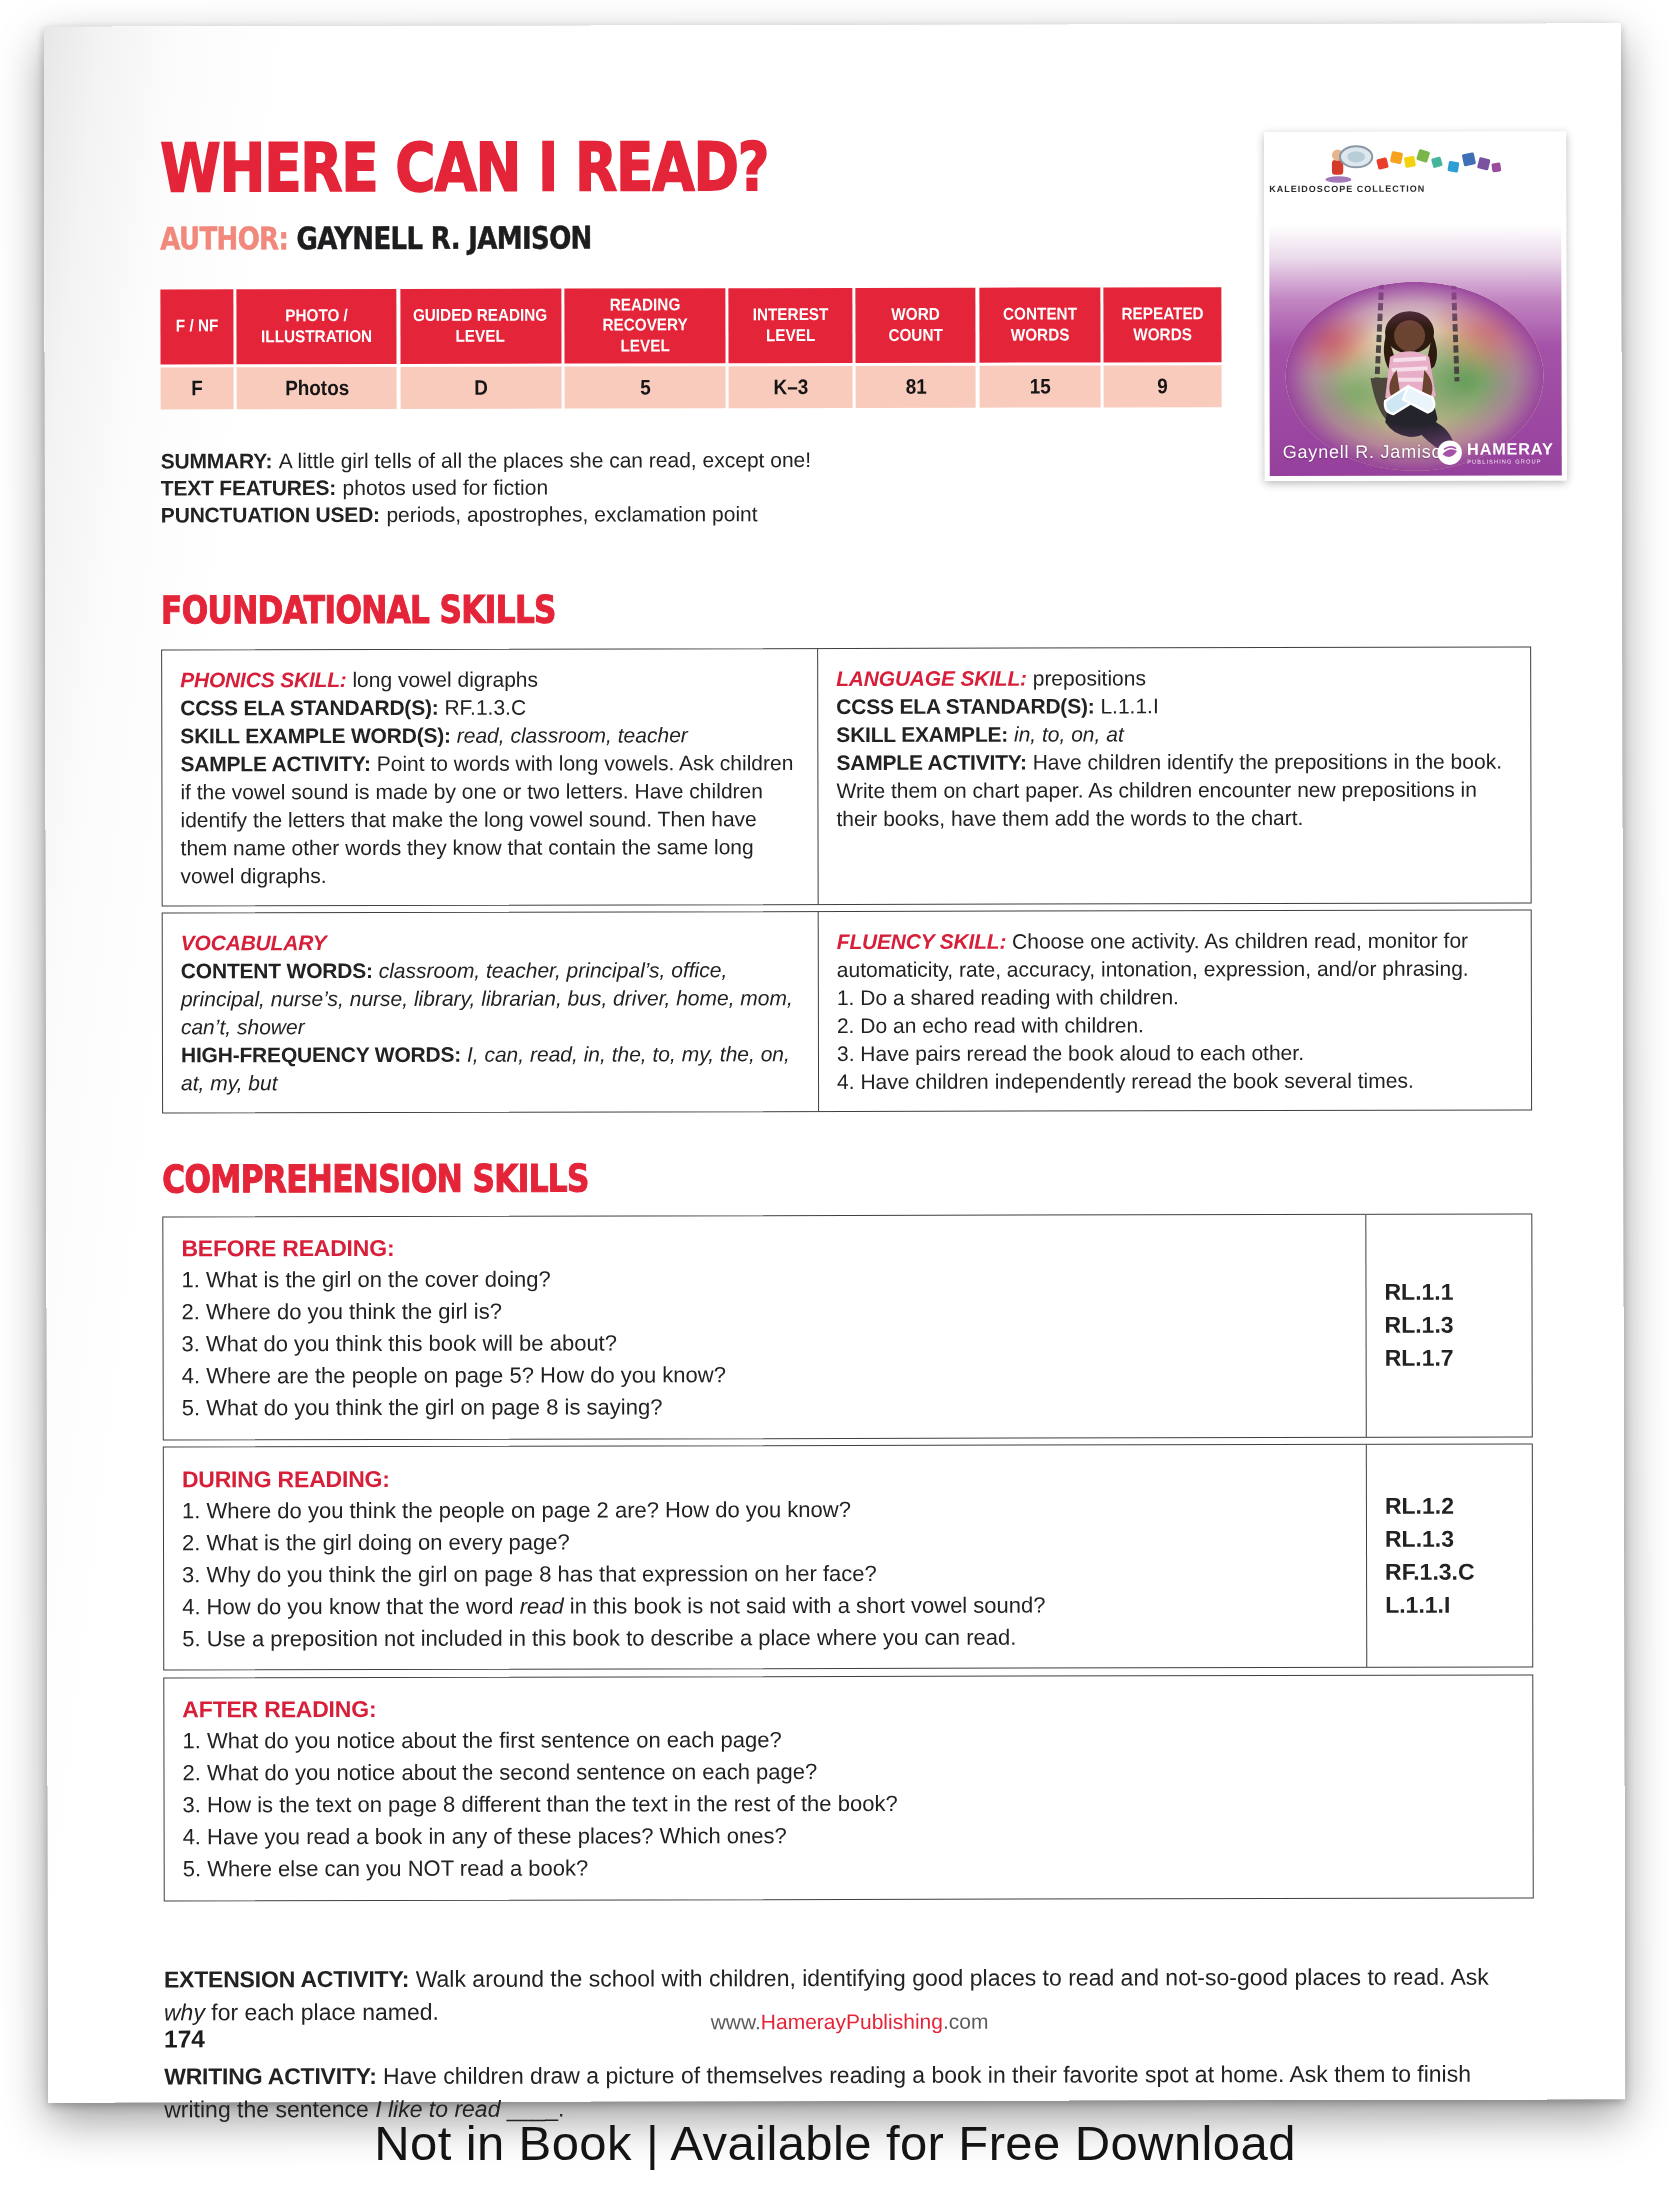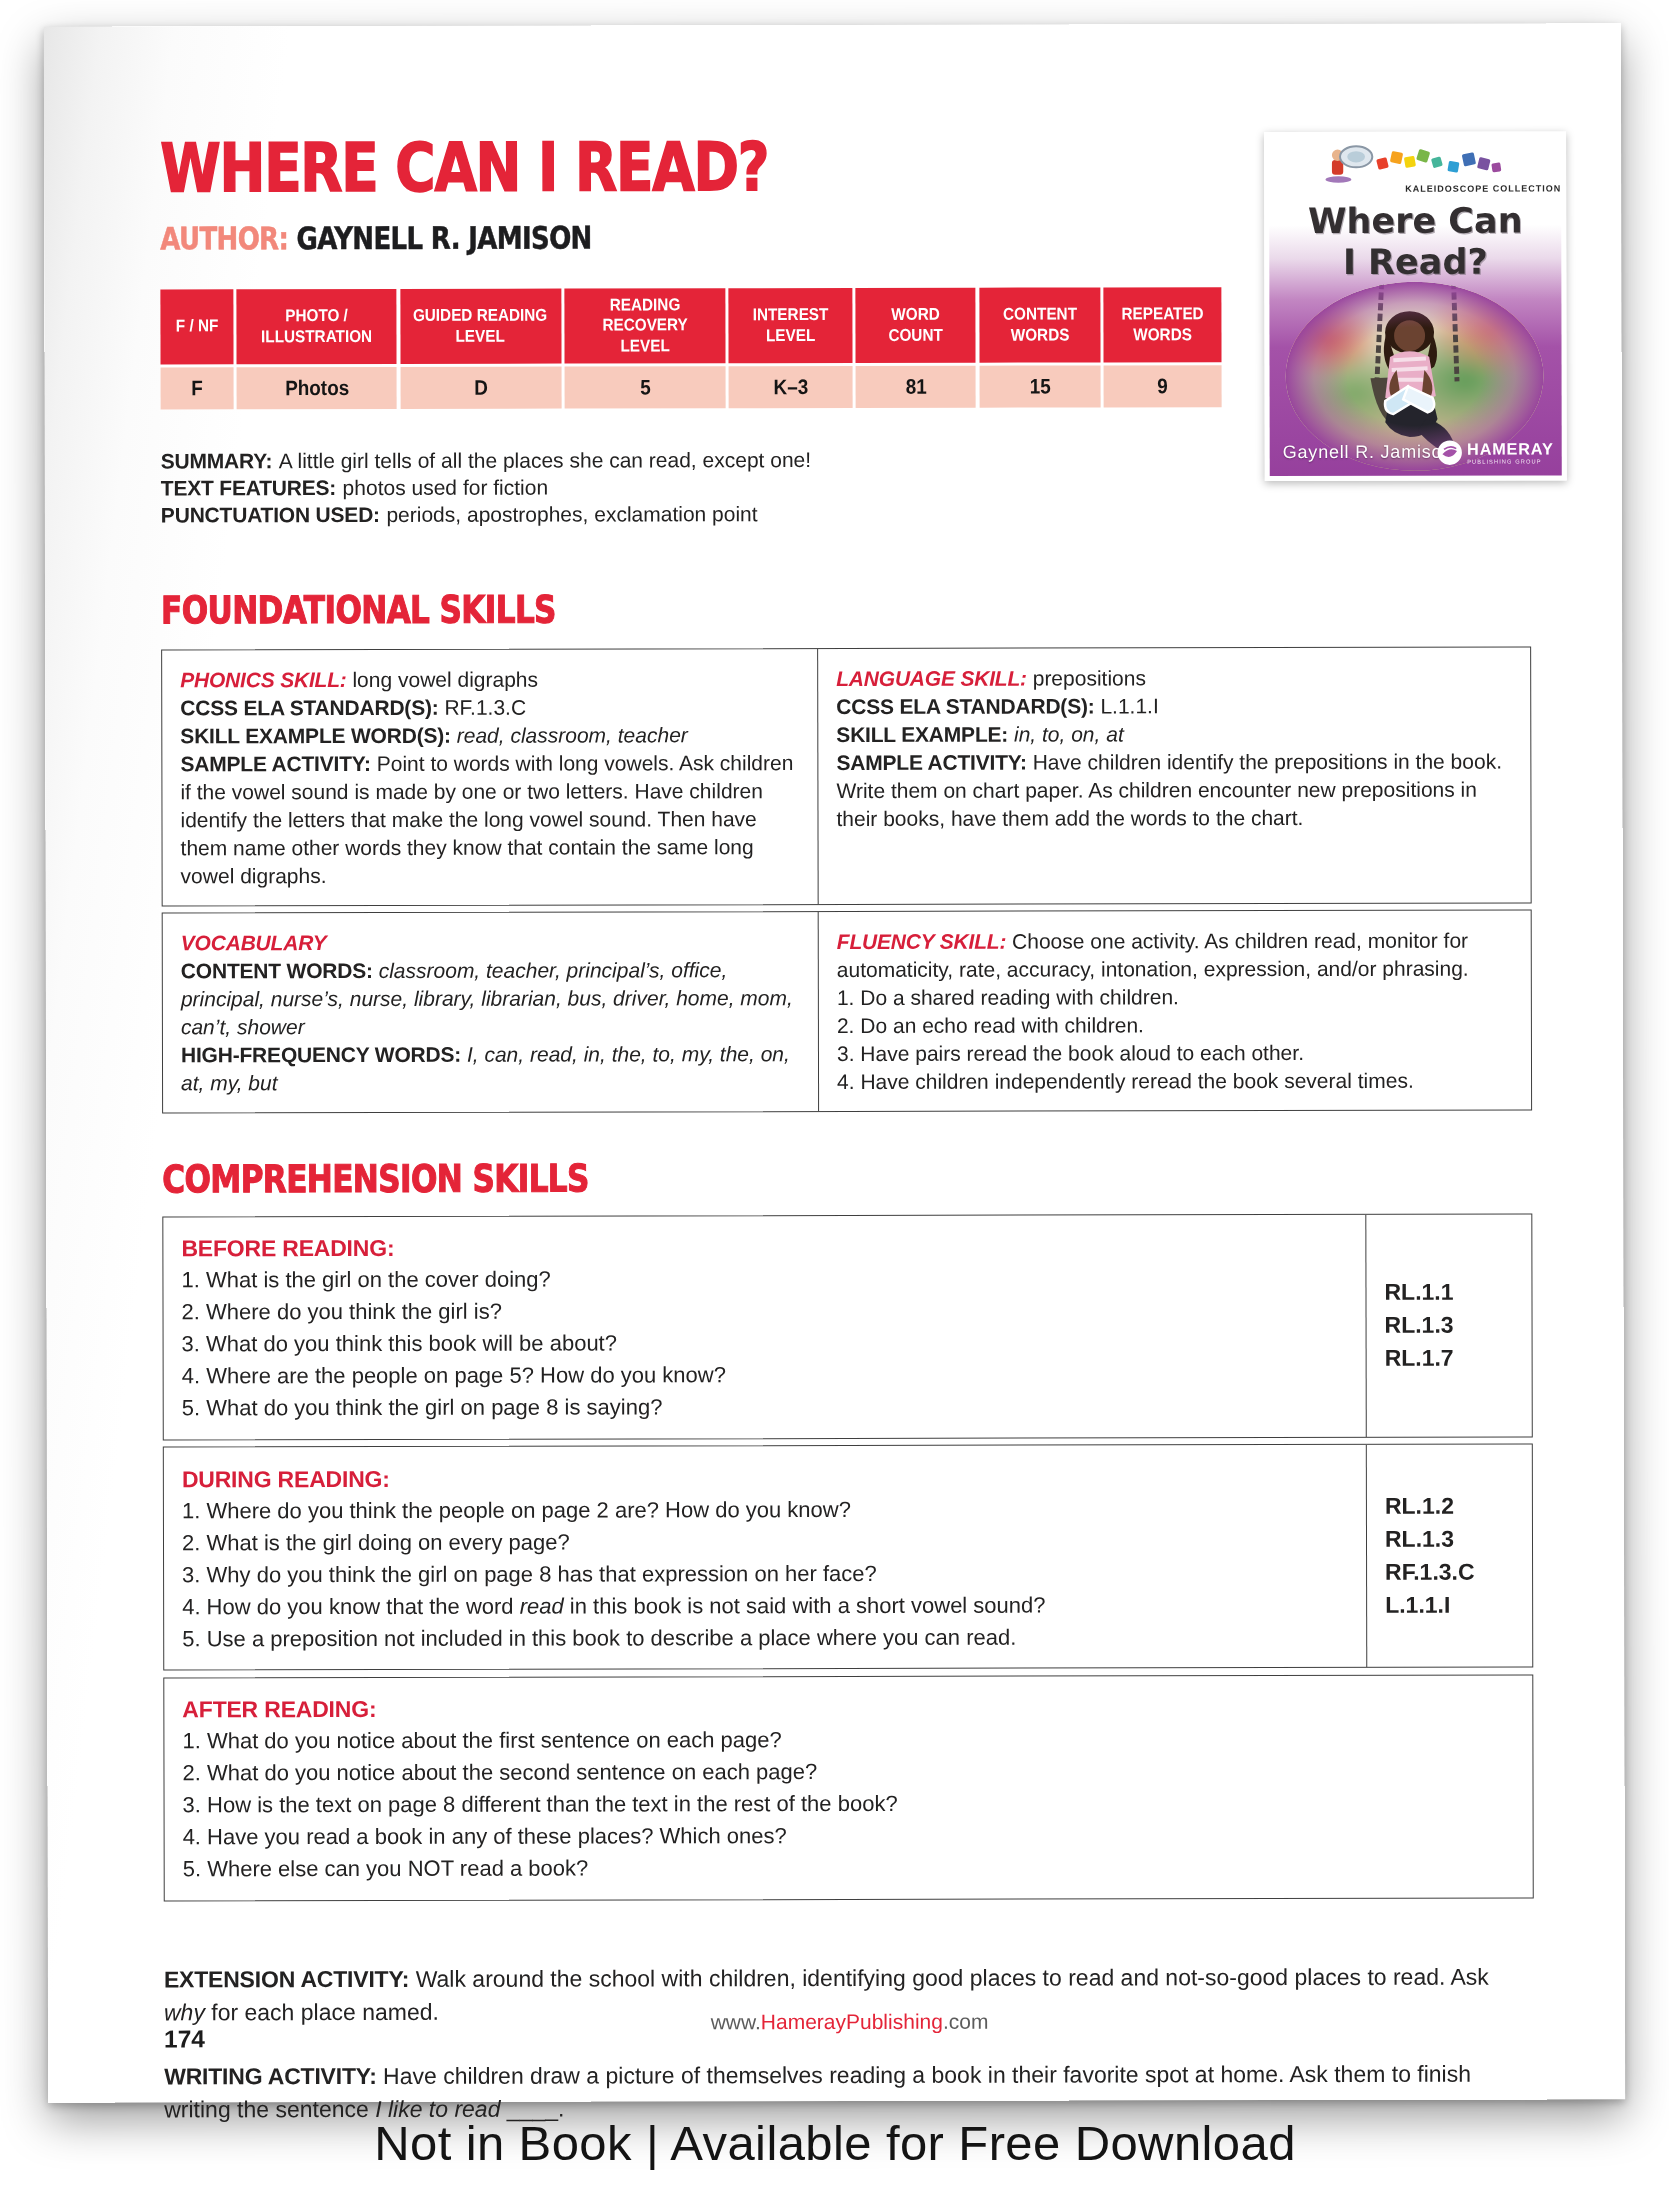--- a/index.html
+++ b/index.html
@@ -116,21 +116,21 @@
     position:absolute;left:1220px;top:108px;width:302px;height:349px;
     background:#fff;border:5.7px solid #fff;
     box-shadow:0 2.4px 8.2px rgba(0,0,0,.28);
   }
   .cover-inner{
     position:absolute;inset:0;overflow:hidden;
     background:linear-gradient(180deg,#ffffff 0%,#ffffff 26%,#ead9ea 36%,#c286c2 48%,var(--cover-purple) 62%,#96409d 100%);
   }
   .kc-logo{position:absolute;top:6.5px;left:50%;transform:translateX(-50%);width:204px;height:42px;}
   .kc-text{
-    position:absolute;top:47px;width:100%;text-align:right;
+    position:absolute;top:47px;width:100%;text-align:left;
     font-size:9px;font-weight:bold;color:#2a2a2a;letter-spacing:1px;
   }
   .cover-title{
     position:absolute;top:64px;width:100%;text-align:center;
     font-family:"DejaVu Sans",sans-serif;font-weight:bold;font-size:35px;line-height:41px;
     color:#332f31;text-shadow:1.2px 1.2px 0 rgba(120,110,120,.55);letter-spacing:0;
   }
   .cover-photo{
     position:absolute;left:16.3px;top:145px;width:258px;height:189px;border-radius:50%;overflow:hidden;
   }
@@ -319,24 +319,20 @@
         <rect x="95" y="10" width="14" height="14" rx="2" fill="#f6a21d" transform="rotate(12 102 17)"></rect>
         <rect x="112" y="16" width="13" height="13" rx="2" fill="#f4d30e" transform="rotate(-10 118 22)"></rect>
         <rect x="128" y="8" width="14" height="14" rx="2" fill="#7ab648" transform="rotate(18 135 15)"></rect>
         <rect x="146" y="17" width="12" height="12" rx="2" fill="#45b59a" transform="rotate(-16 152 23)"></rect>
         <rect x="166" y="22" width="13" height="13" rx="2" fill="#2e9fd4" transform="rotate(10 172 28)"></rect>
         <rect x="184" y="12" width="15" height="15" rx="2" fill="#3f6fb5" transform="rotate(-12 191 19)"></rect>
         <rect x="203" y="18" width="14" height="14" rx="2" fill="#7952a0" transform="rotate(14 210 25)"></rect>
         <rect x="220" y="24" width="11" height="11" rx="2" fill="#9b4a9e" transform="rotate(-8 225 29)"></rect>
       </svg>
       <div class="kc-text">KALEIDOSCOPE COLLECTION</div>
-      <div class="cover-title">
-        <span>Where Can</span><br>
-        <span>I Read?</span>
-      </div>
       <div class="cover-photo">
         <div class="photo-bg"></div>
         <svg class="photo-girl" viewBox="0 0 316 232">
           <line x1="118" y1="0" x2="112" y2="120" stroke="#4a4440" stroke-width="6" stroke-dasharray="9 4"></line>
           <line x1="206" y1="0" x2="210" y2="122" stroke="#4a4440" stroke-width="6" stroke-dasharray="9 4"></line>
           <path d="M104 118 q8 48 28 58 l18 4 q14 -6 18 -18 l-4 -46 z" fill="#4d463c"></path>
           <ellipse cx="152" cy="62" rx="30" ry="26" fill="#2e1b10"></ellipse>
           <path d="M124 62 q-8 26 2 44 q10 8 10 -6 z" fill="#2e1b10"></path>
           <path d="M180 64 q10 24 2 40 q-10 8 -9 -6 z" fill="#2e1b10"></path>
           <circle cx="152" cy="66" r="19" fill="#6b4331"></circle>

